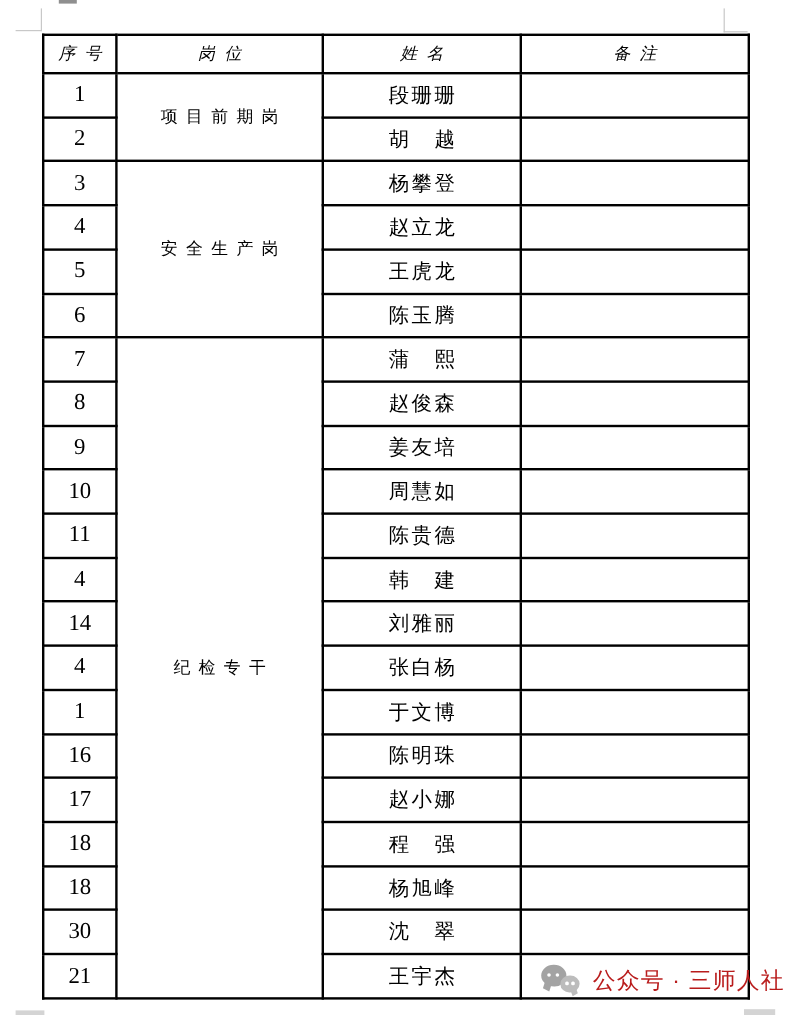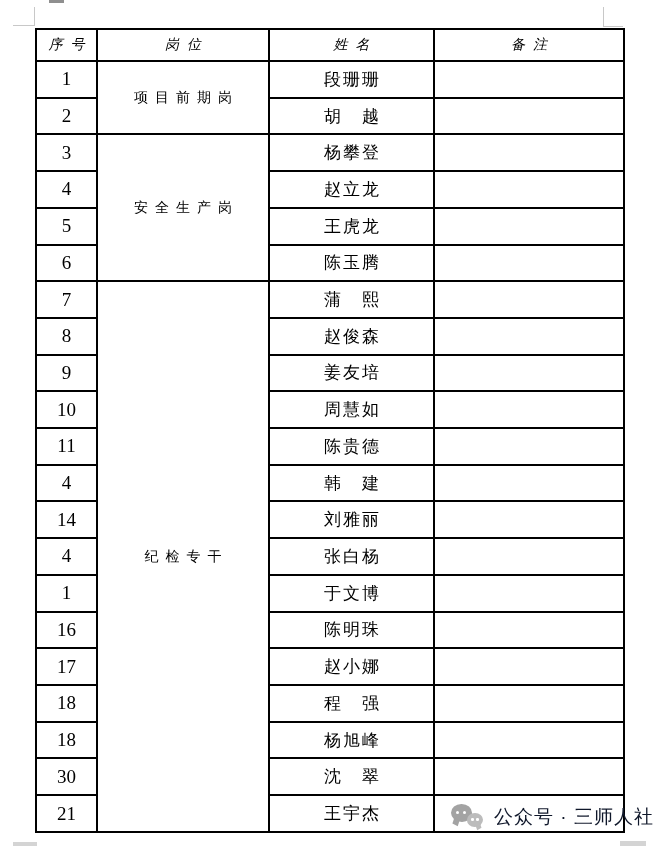--- a/index.html
+++ b/index.html
@@ -82,21 +82,21 @@
   .watermark {
     position: absolute;
     left: 450px;
     top: 803px;
     display: flex;
     align-items: center;
     gap: 7px;
   }
   .wm-text {
     font-size: 19px;
-    color: #0f172a;
+    color: #b91c1c;
     letter-spacing: 1px;
     font-family: "Liberation Sans", "DejaVu Sans", sans-serif;
   }
   .wx-icon { position: relative; width: 37px; height: 28px; }
   .wx-big {
     position: absolute; left: 1px; top: 1px; width: 21px; height: 18px;
     background: #a3a3a3; border-radius: 50% 50% 48% 52%;
   }
   .wx-big::after {
     content: ""; position: absolute; left: 2px; bottom: -3px;

